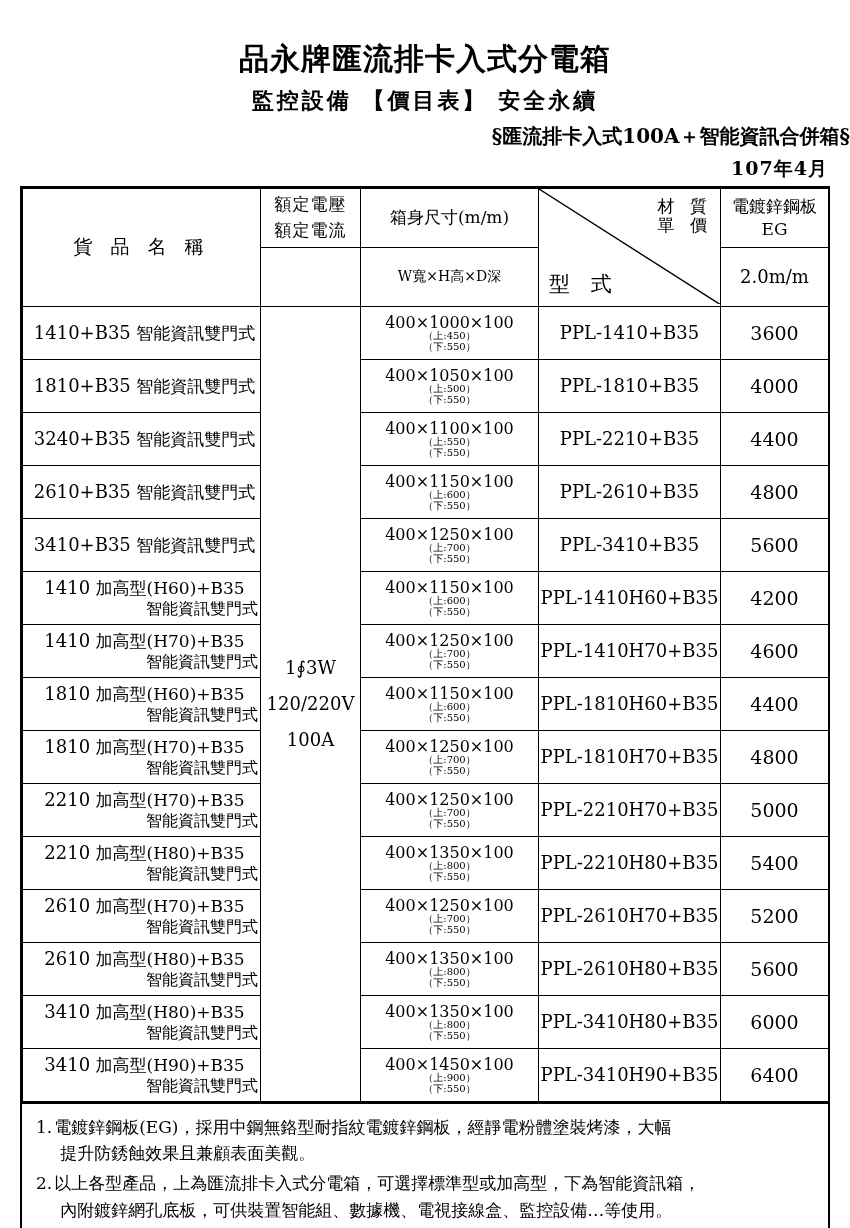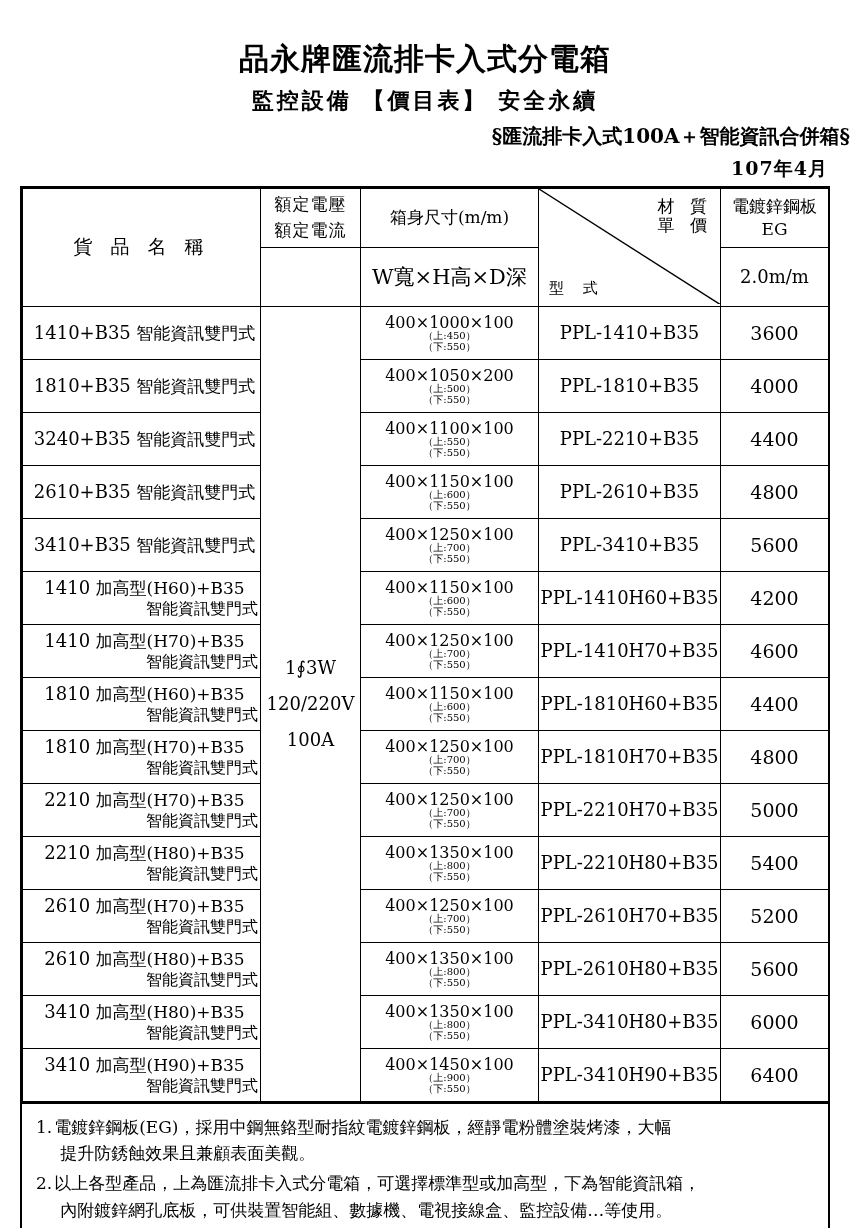--- a/index.html
+++ b/index.html
@@ -89,21 +89,21 @@
     font-size: 17px;
     line-height: 1.5;
     height: 58px;
   }
   .hd-volt div { letter-spacing: 1px; }
   .hd-size-top {
     font-size: 17px;
     height: 56px;
   }
   .hd-size-bot {
-    font-size: 21px;
+    font-size: 14px;
     height: 58px;
   }
   .hd-matq {
     position: relative;
     height: 116px;
     overflow: hidden;
   }
   .hd-matq .diag {
     position: absolute;
     left: 0; top: 0; right: 0; bottom: 0;
@@ -119,21 +119,21 @@
     position: absolute;
     right: 8px;
     top: 25px;
     font-size: 17px;
     letter-spacing: 5px;
   }
   .hd-matq .lbl-type {
     position: absolute;
     left: 10px;
     bottom: 8px;
-    font-size: 15px;
+    font-size: 21px;
     letter-spacing: 7px;
     text-align: center;
   }
   .hd-price-top {
     font-size: 17px;
     line-height: 1.35;
     height: 56px;
   }
   .hd-price-bot {
     font-size: 18px;
@@ -268,21 +268,21 @@
           </td>
           <td class="cell-model">PPL-1410+B35</td>
           <td class="cell-price">3600</td>
         </tr>
         <tr class="data-row">
           <td class="cell-name one-line">
             <span class="nm-code">1810+B35</span>
             <span class="nm-main">智能資訊雙門式</span>
           </td>
           <td class="cell-size">
-            <span class="sz-main">400×1050×200</span>
+            <span class="sz-main">400×1050×100</span>
             <span class="sz-sub">（<span>上:500</span>）</span>
             <span class="sz-sub">（<span>下:550</span>）</span>
           </td>
           <td class="cell-model">PPL-1810+B35</td>
           <td class="cell-price">4000</td>
         </tr>
         <tr class="data-row">
           <td class="cell-name one-line">
             <span class="nm-code">3240+B35</span>
             <span class="nm-main">智能資訊雙門式</span>

